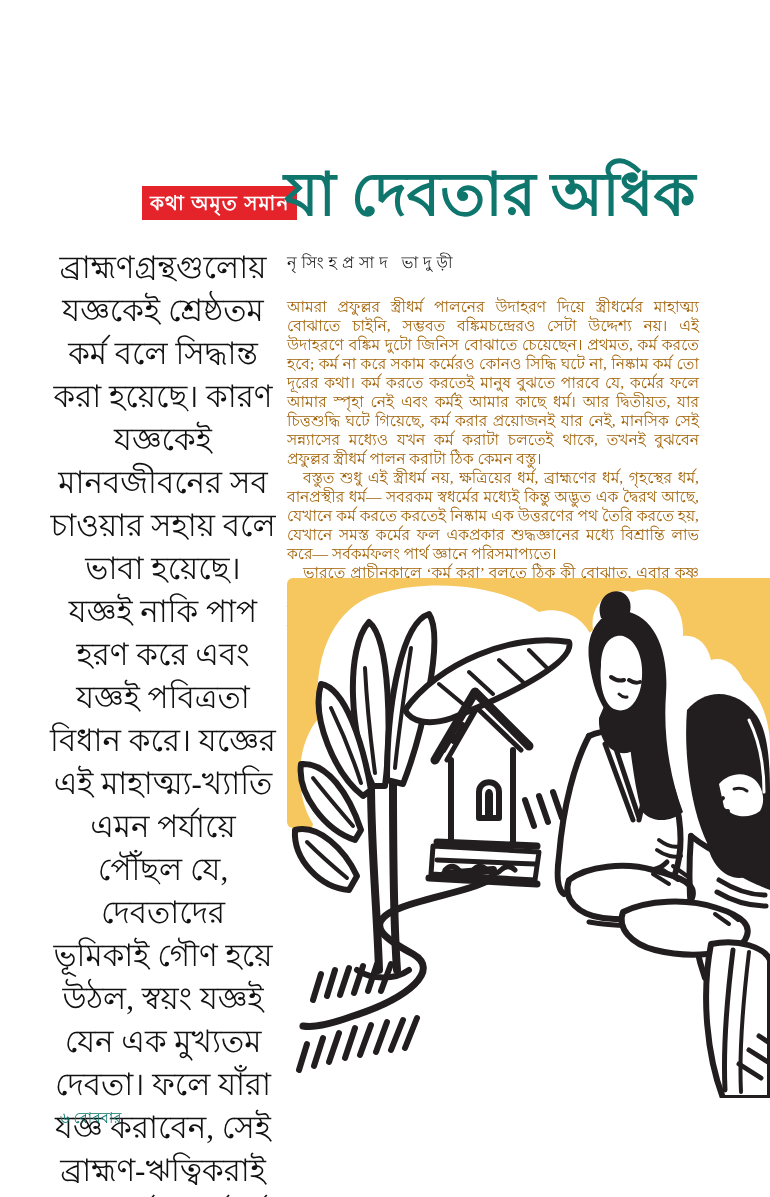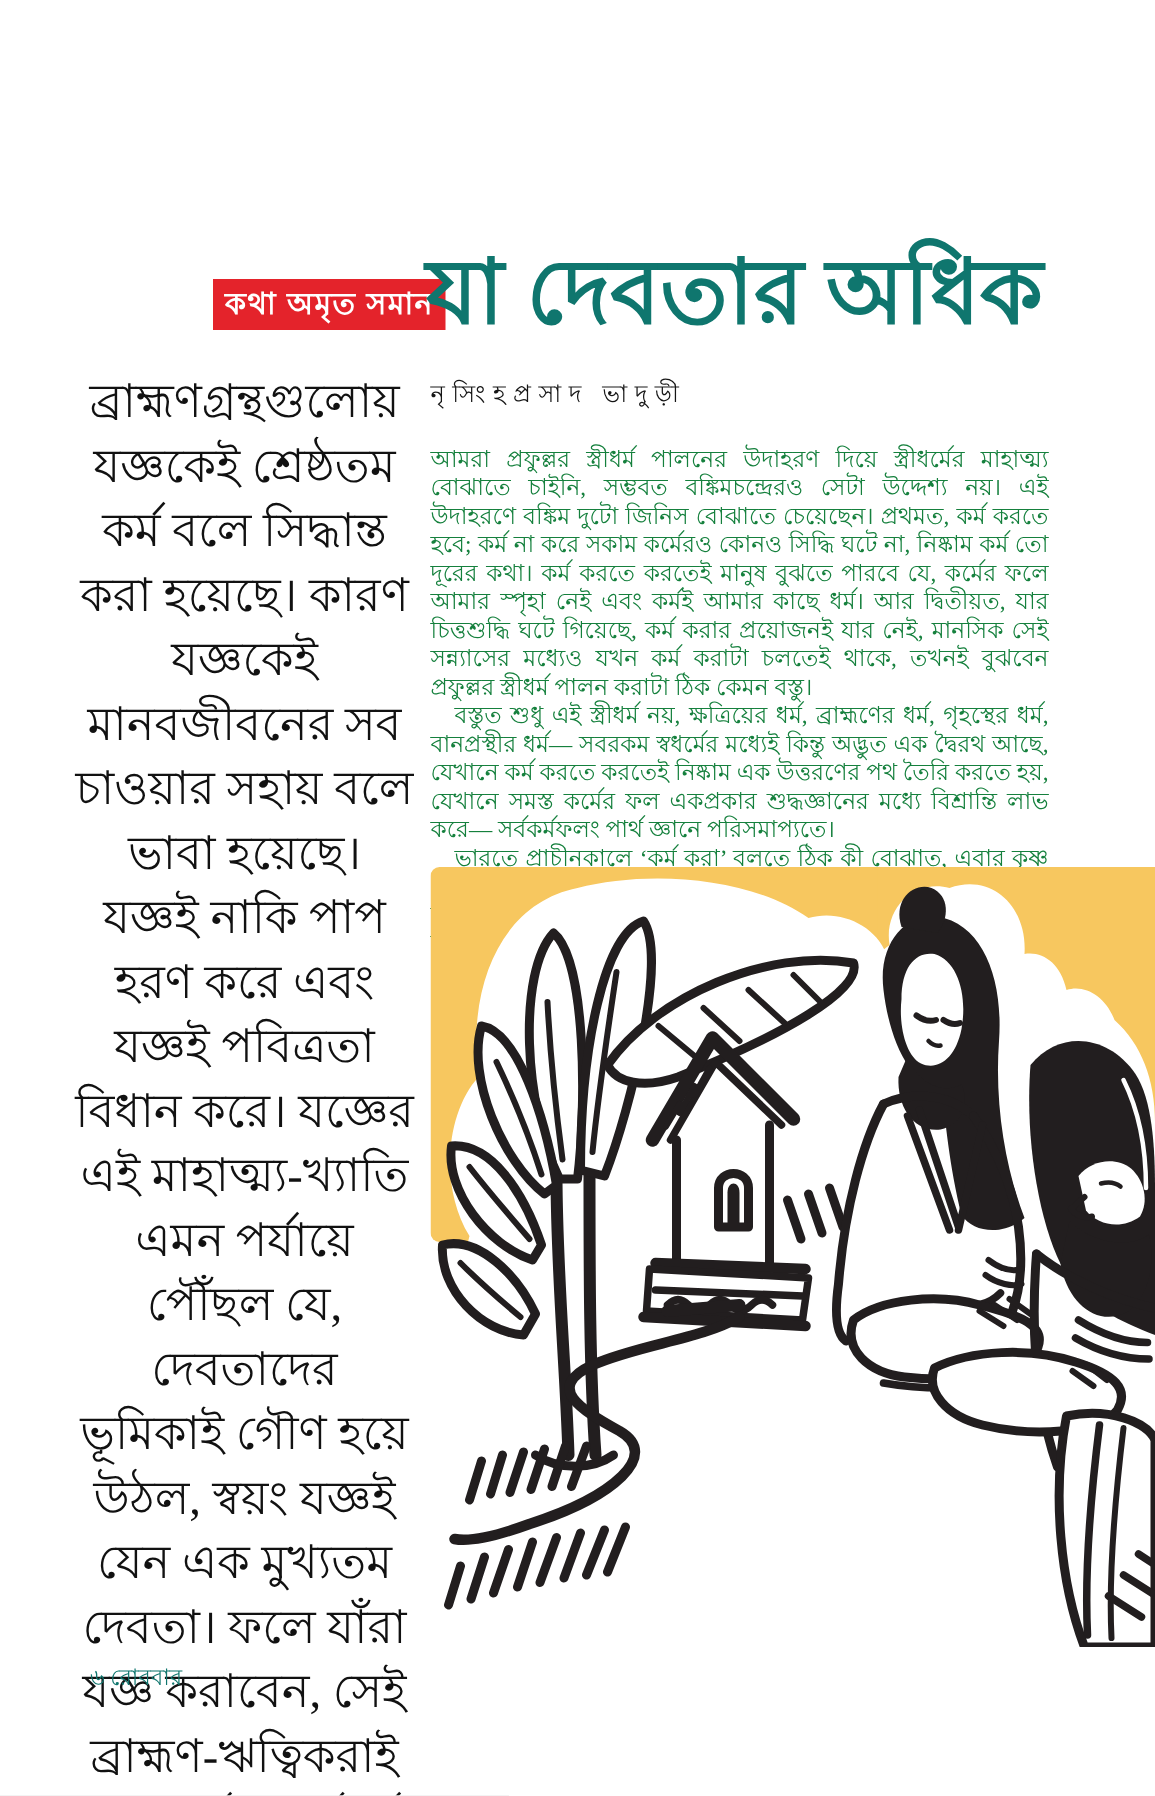--- a/index.html
+++ b/index.html
@@ -24,21 +24,21 @@
     position:absolute;left:287px;top:250px;width:412px;
     font-size:16px;font-weight:500;letter-spacing:5px;color:#151515;
     white-space:nowrap;
   }
   .deck{
     position:absolute;left:50px;top:246px;width:226px;
     font-size:31px;line-height:43px;text-align:center;color:#111111;
   }
   .bodycol{
     position:absolute;left:287px;top:297px;width:412px;
-    font-size:15.5px;line-height:19px;text-align:justify;color:#15803d;
+    font-size:15.5px;line-height:19px;text-align:justify;color:#a16207;
   }
   .bodycol p{margin:0;}
   .bodycol p + p{text-indent:16px;}
   .pagefooter{
     position:absolute;left:60px;top:1106px;
     font-size:15px;color:#0f766e;
   }
   .illo{position:absolute;left:287px;top:578px;width:483px;height:520px;}
   
   .ln{fill:none;stroke:#221e1f;stroke-linecap:round;stroke-linejoin:round;}

